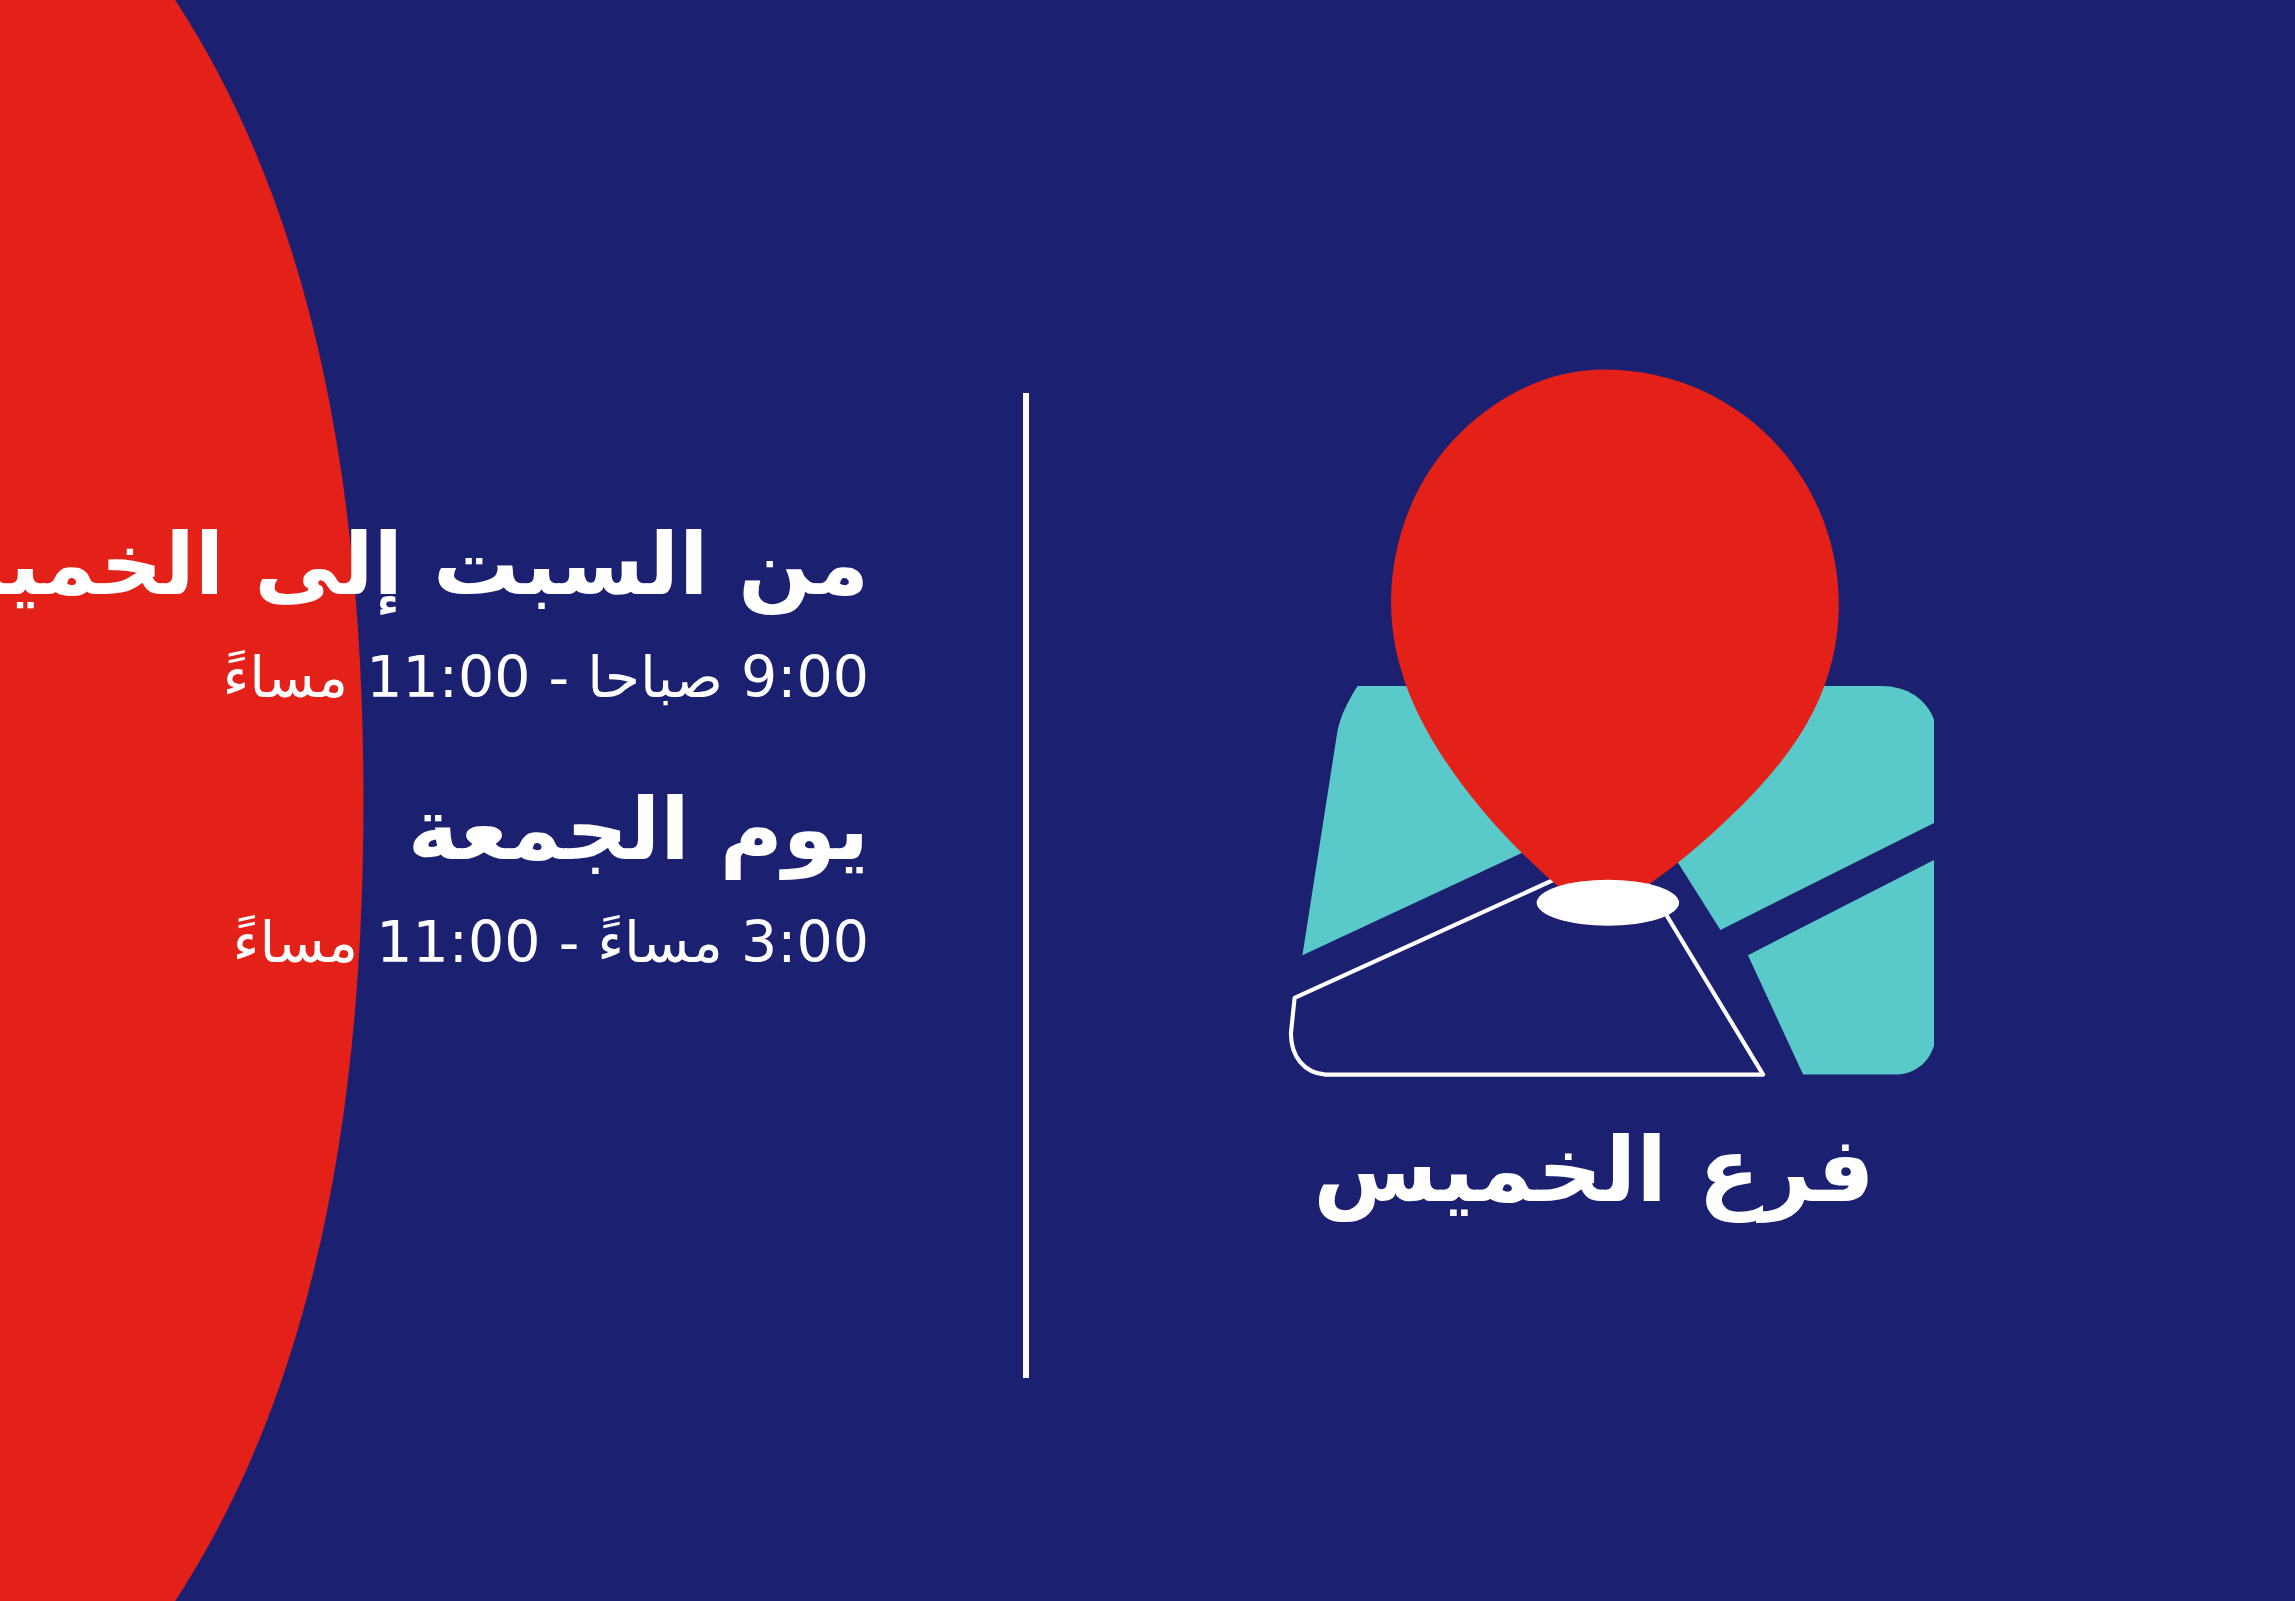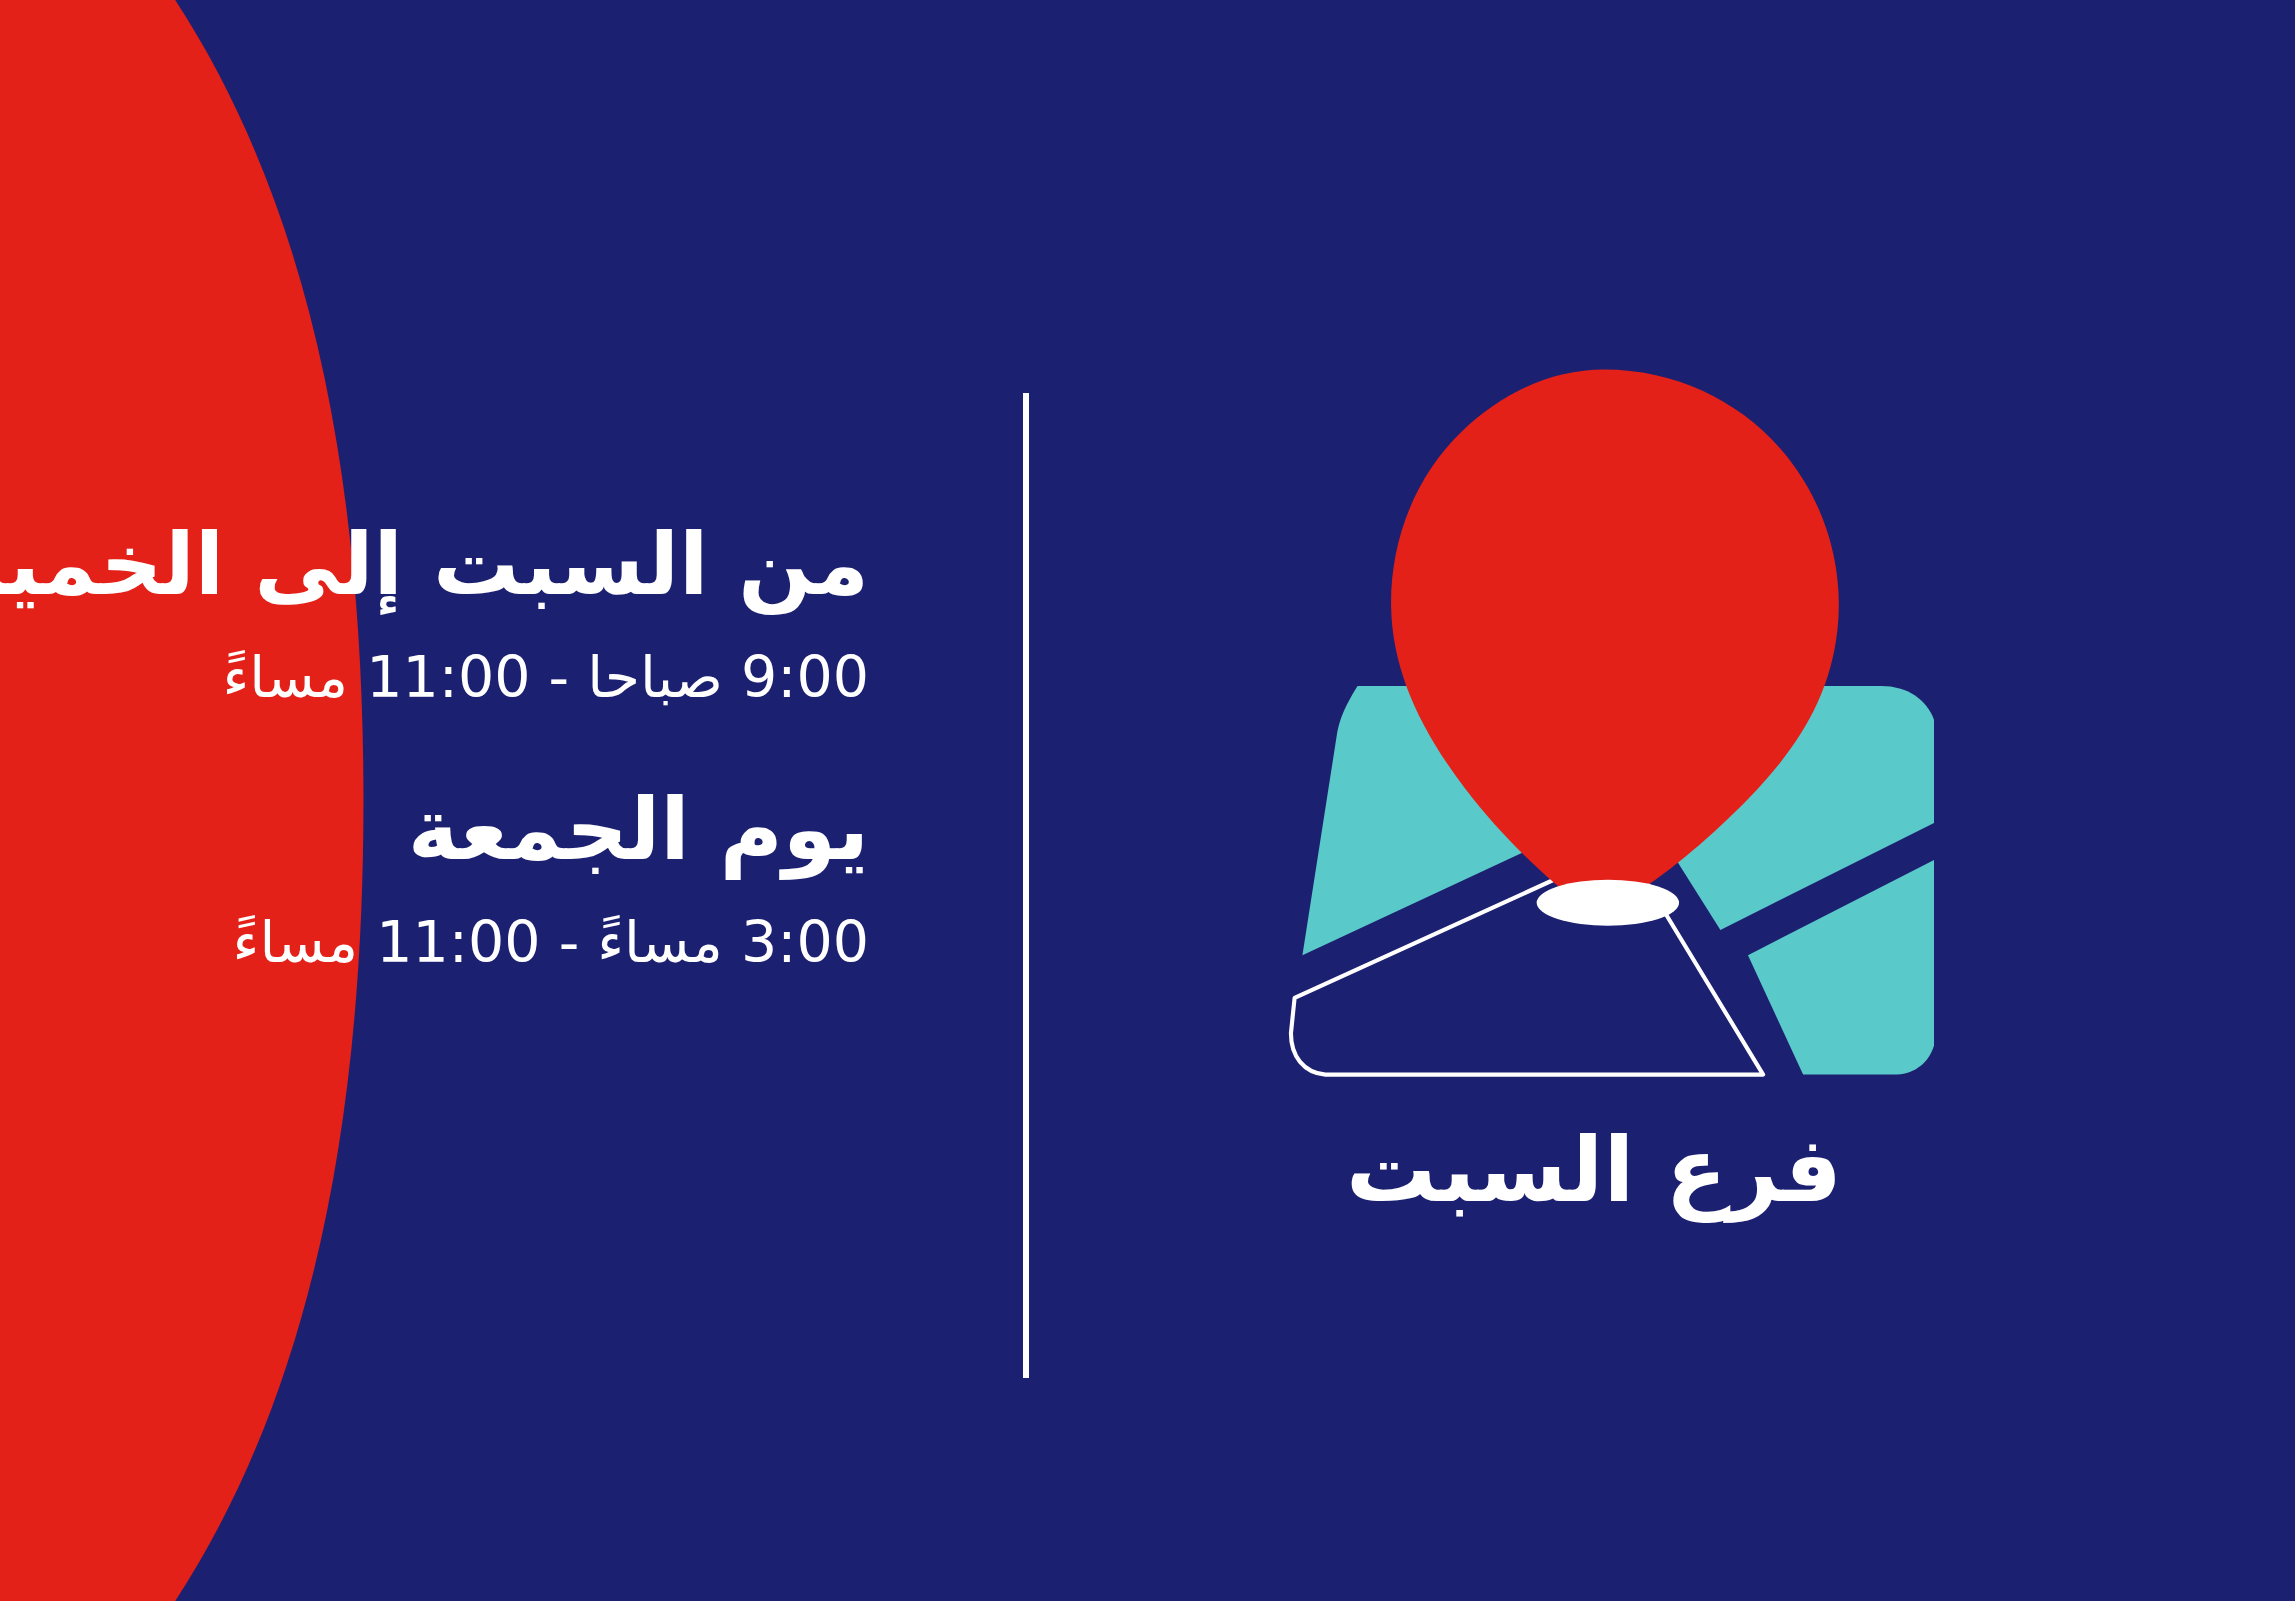--- a/index.html
+++ b/index.html
@@ -173,16 +173,16 @@
                C 650,1128 558,1040 480,938
                C 382,810 320,680 318,540
                C 316,398 370,258 472,160
                C 560,75 668,25 782,25 Z"></path>
 
       <ellipse cx="790" cy="1186" rx="155" ry="50" fill="#FFFFFF"></ellipse>
 
     </svg>
   </div>
 
-  <div id="branch-label">فرع السبت</div>
+  <div id="branch-label">فرع الخميس</div>
 
 </div>
 
 
 </body></html>

